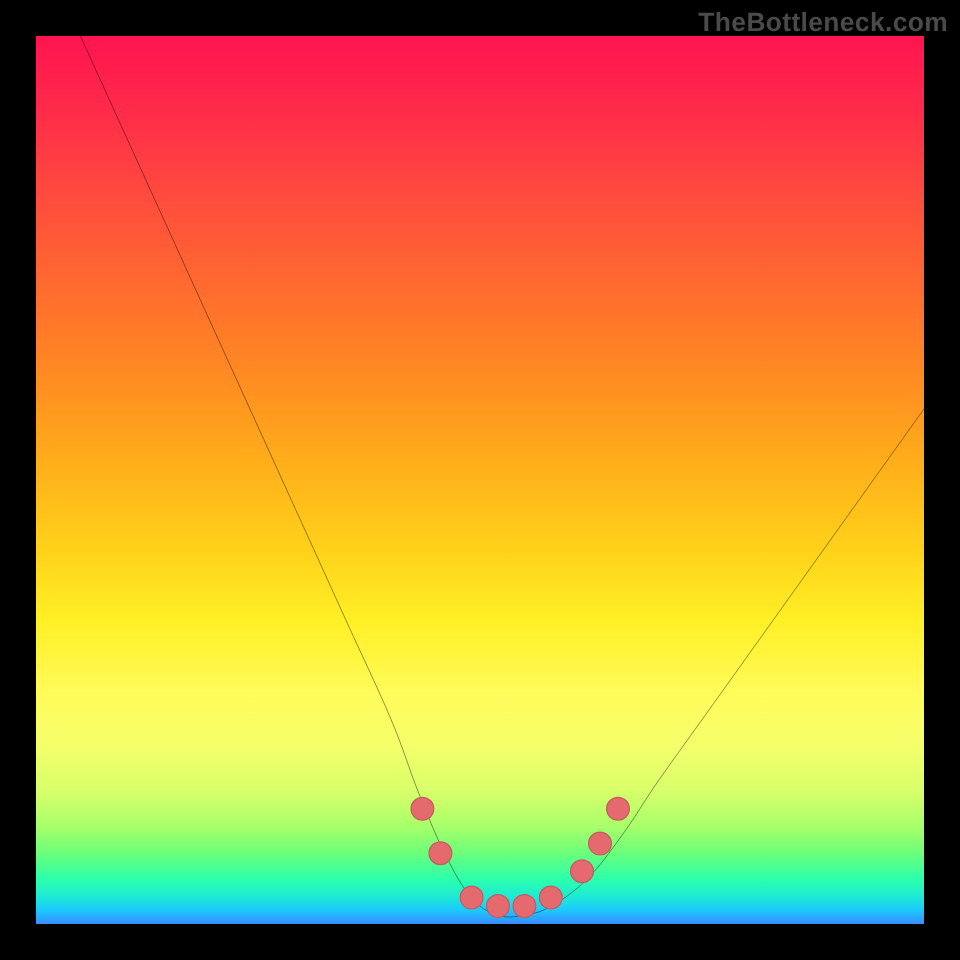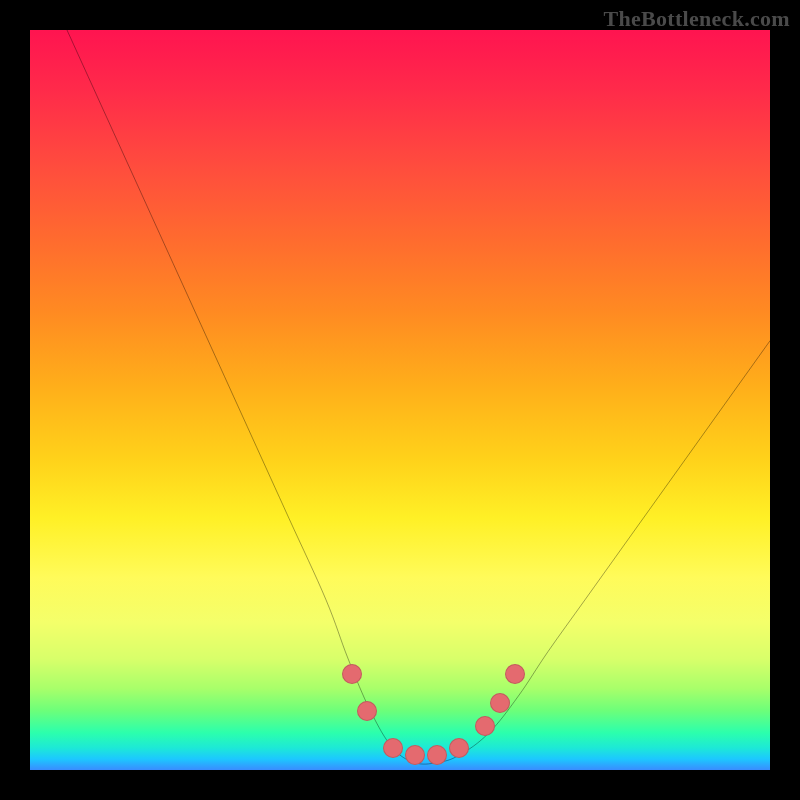--- a/index.html
+++ b/index.html
@@ -9,21 +9,20 @@
     height: 800px;
     overflow: hidden;
     background: #000;
     font-family: Arial, Helvetica, sans-serif;
   }
   .frame {
     position: relative;
     width: 800px;
     height: 800px;
     background: #000;
-    font-family: Liberation Serif, serif;
   }
   .plot-area {
     position: absolute;
     left: 30px;
     top: 30px;
     width: 740px;
     height: 740px;
     overflow: hidden;
   }
   .gradient-bg {

